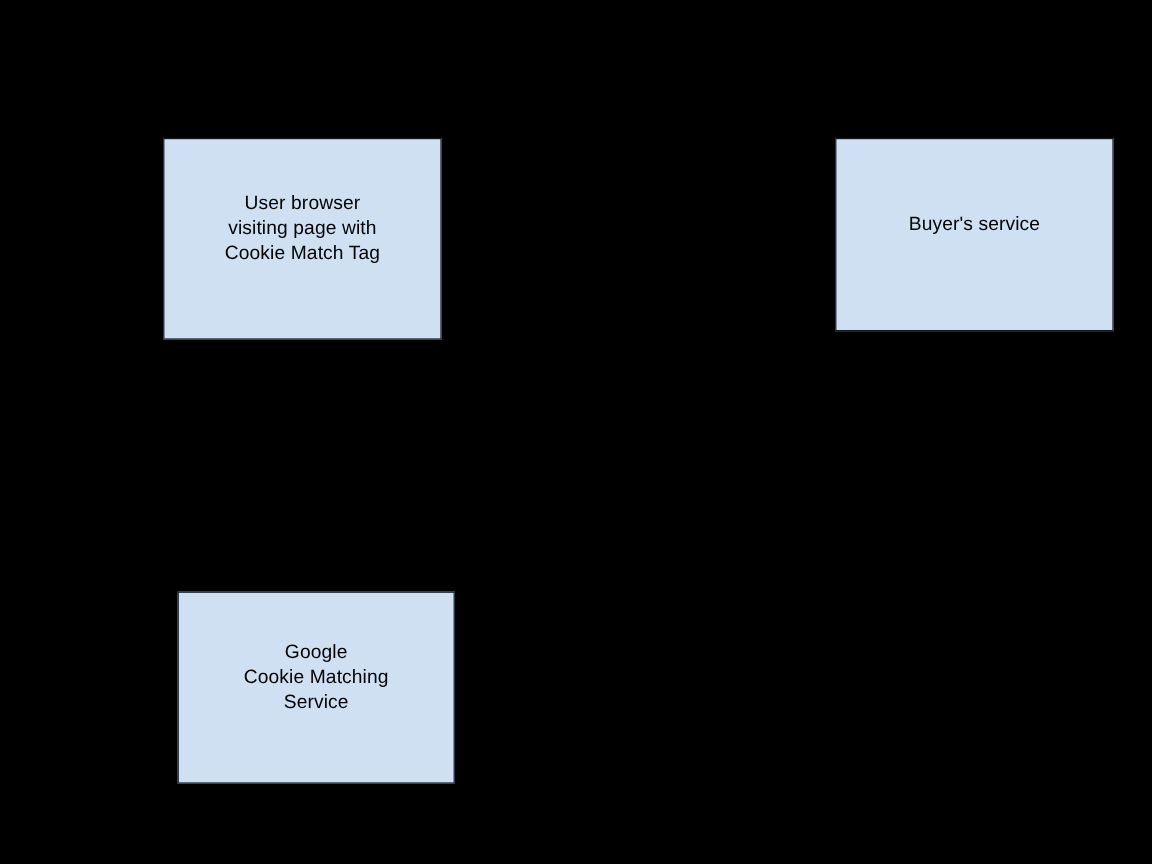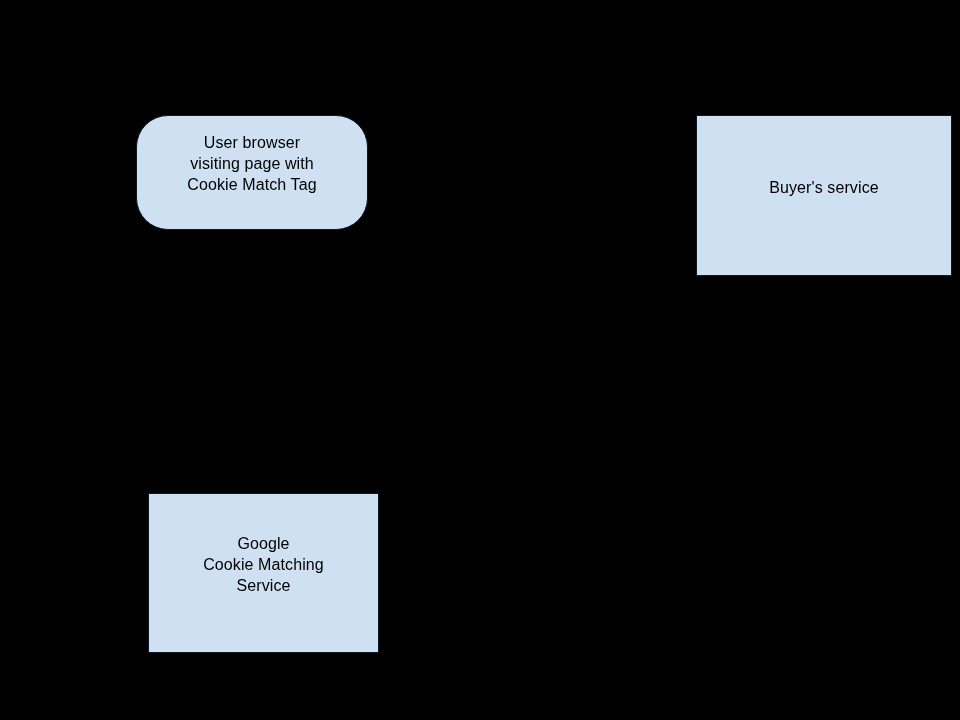--- a/index.html
+++ b/index.html
@@ -32,22 +32,22 @@
     width: 100%;
     color: #000000;
     font-size: 16px;
     line-height: 21px;
     white-space: pre-line;
     letter-spacing: 0.1px;
     padding: 0 6px;
     box-sizing: border-box;
   }
   
-  #node-user-browser   { left: 136px; top: 115px;  width: 232px; height: 115px; border-radius: 32px; }
-  #node-buyers-service { left: 696px; top: 115px;  width: 256px; height: 161px; }
+  #node-user-browser   { left: 136px; top: 115px;  width: 232px; height: 168px; }
+  #node-buyers-service { left: 696px; top: 115px;  width: 232px; height: 161px; }
   #node-google-cms     { left: 148px; top: 493px;  width: 231px; height: 160px; }
 
   
   #node-user-browser   .node-label { transform: translateY(-9px); }
   #node-buyers-service .node-label { transform: translateY(-8px); }
   #node-google-cms     .node-label { transform: translateY(-9px); }
 </style>
 </head>
 <body>
 

